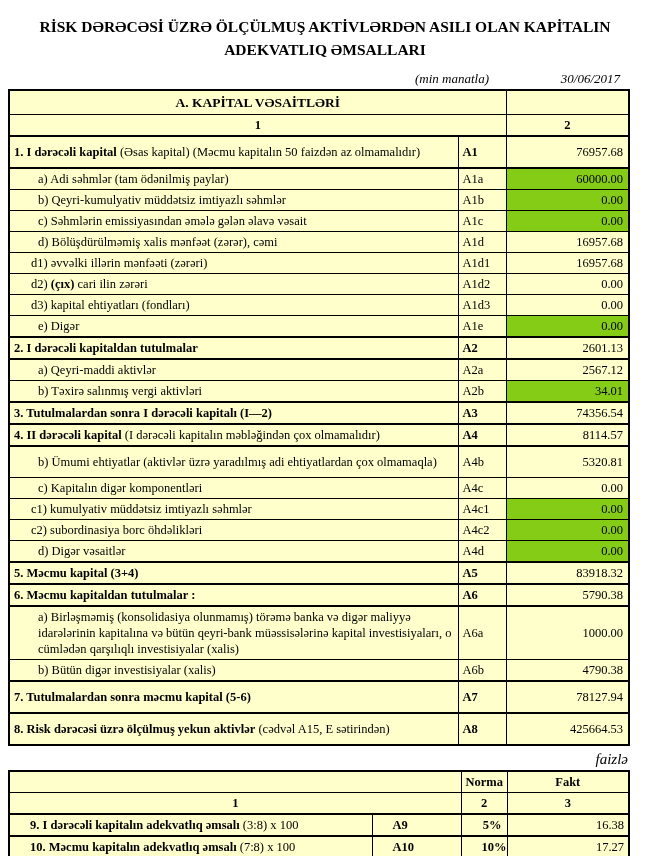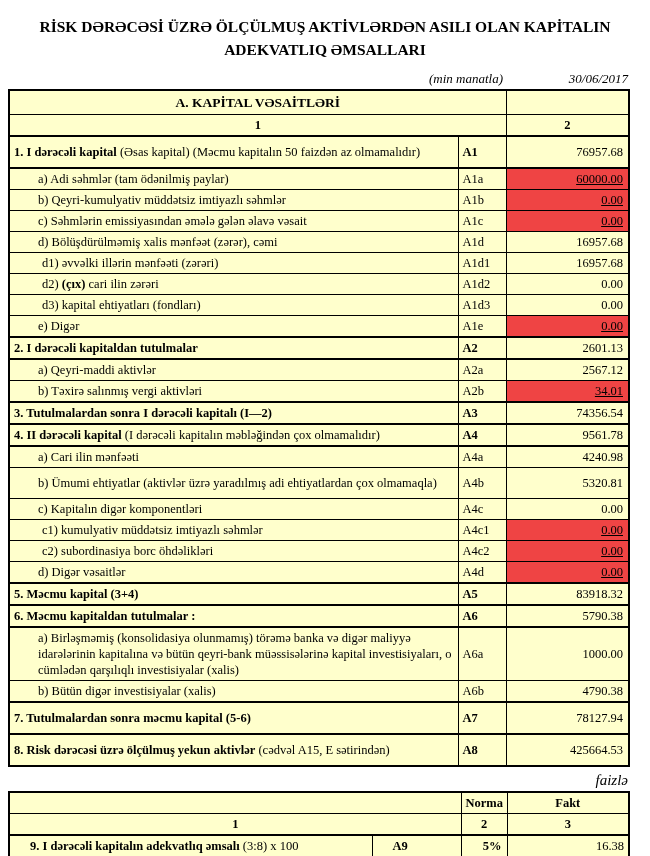--- a/index.html
+++ b/index.html
@@ -21,22 +21,22 @@
   }
 
   .meta-row {
     position: relative;
     height: 16px;
     width: 620px;
     margin: 0 0 2px 8px;
     font-style: italic;
     font-size: 13px;
   }
-  .meta-row .unit-note { position: absolute; right: 125px; }
-  .meta-row .report-date { position: absolute; right: 0; }
+  .meta-row .unit-note { position: absolute; right: 139px; }
+  .meta-row .report-date { position: absolute; right: 8px; }
 
   table {
     border-collapse: collapse;
     table-layout: fixed;
     width: 620px;
     margin-left: 8px;
     border: 2px solid #000;
   }
   th, td {
     border: 1px solid #000;
@@ -46,24 +46,24 @@
     padding: 2px 4px;
     vertical-align: middle;
     overflow: hidden;
   }
   thead th { font-weight: bold; text-align: center; }
   .sec-header { font-size: 13.5px; padding: 3px 4px; }
 
   .lbl  { text-align: left; }
   .ind0 { padding-left: 4px; }
   .ind1 { padding-left: 28px; margin-top: 28px; }
-  .ind2 { padding-left: 32px; margin-left: 28px; }
+  .ind2 { padding-left: 21px; margin-left: 28px; }
   .code { }
   .val  { text-align: right; padding-right: 5px; }
-  .white { background: #ef4444; text-decoration: underline; }
+  .white { background: #84cc16; }
   .bold { font-weight: bold; }
 
   tr.thick td { border-top-width: 2px; border-bottom-width: 2px; }
   tr.tall td  { padding-top: 7px; padding-bottom: 7px; }
 
   .percent-note {
     width: 620px;
     margin: 5px 0 2px 8px;
     text-align: right;
     font-style: italic;
@@ -166,26 +166,21 @@
           <td class="val white">34.01</td>
         </tr>
         <tr class="thick">
           <td class="lbl ind0"><b>3. Tutulmalardan  sonra I dərəcəli kapitalı (I—2)</b></td>
           <td class="code bold">A3</td>
           <td class="val">74356.54</td>
         </tr>
         <tr class="thick">
           <td class="lbl ind0"><b>4. II dərəcəli  kapital</b><span> (I dərəcəli  kapitalın  məbləğindən çox olmamalıdır)</span></td>
           <td class="code bold">A4</td>
-          <td class="val">9561.78</td>
-        </tr>
-        <tr>
-          <td class="lbl ind1"><span>a) Cari ilin mənfəəti</span></td>
-          <td class="code">A4a</td>
-          <td class="val">4240.98</td>
+          <td class="val">8114.57</td>
         </tr>
         <tr class="tall">
           <td class="lbl ind1"><span>b) Ümumi ehtiyatlar (aktivlər üzrə yaradılmış adi ehtiyatlardan çox olmamaqla)</span></td>
           <td class="code">A4b</td>
           <td class="val">5320.81</td>
         </tr>
         <tr>
           <td class="lbl ind1"><span>c)  Kapitalın digər komponentləri</span></td>
           <td class="code">A4c</td>
           <td class="val">0.00</td>

